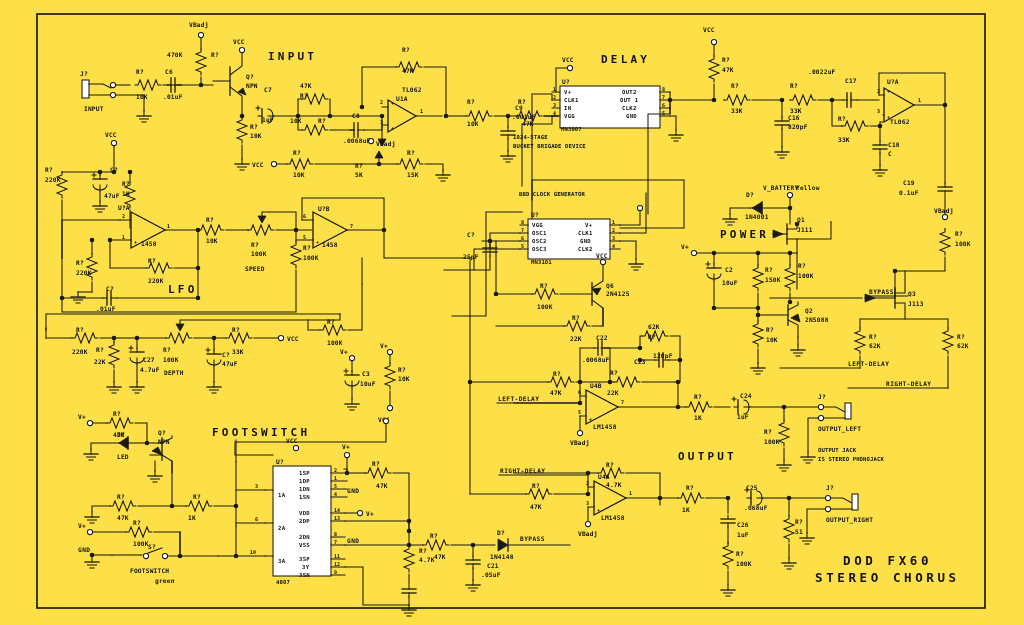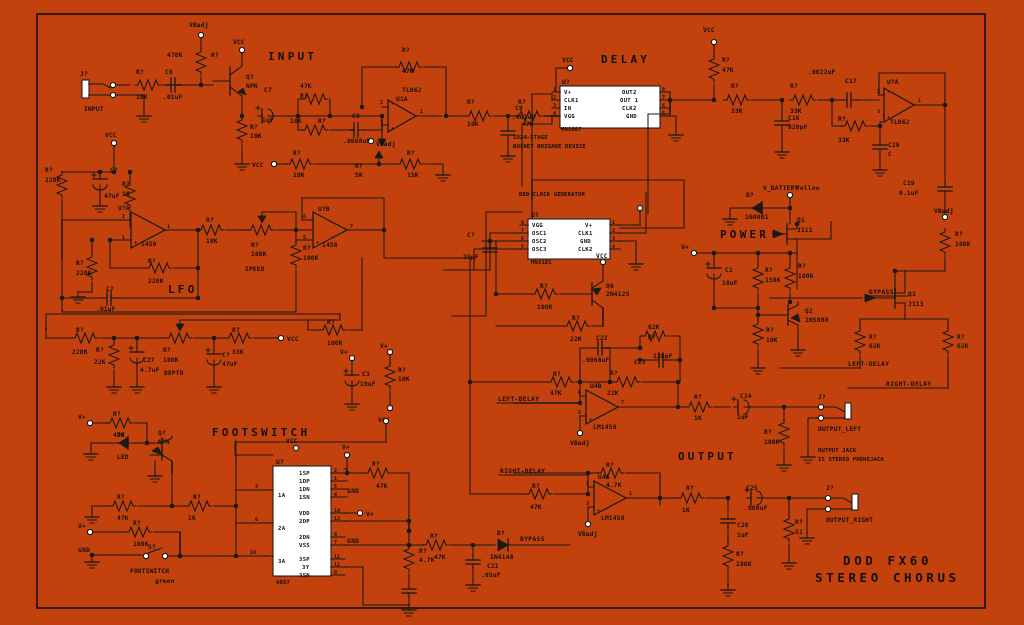--- a/index.html
+++ b/index.html
@@ -1,19 +1,19 @@
 <!DOCTYPE html>
 <html><head>
 <meta charset="utf-8">
 <title>DOD FX60 Stereo Chorus Schematic</title>
 <style>
   html,body{margin:0;padding:0;background:#ffffff;}
   body{width:1024px;height:625px;overflow:hidden;
        font-family:"DejaVu Sans Mono","Liberation Mono",monospace;}
-  #sheet{position:relative;width:1024px;height:625px;background:#c2410c;}
+  #sheet{position:relative;width:1024px;height:625px;background:#fde047;}
   svg#schem{position:absolute;left:0;top:0;width:1024px;height:625px;}
   text{font-family:"DejaVu Sans Mono","Liberation Mono",monospace;
        fill:#111;font-weight:bold;}
   .lbl{font-size:6.2px;letter-spacing:.2px;}
   .lbl2{font-size:5.6px;letter-spacing:.1px;}
   .sect{font-size:11px;letter-spacing:3.2px;font-weight:bold;}
   .title{font-size:12.5px;letter-spacing:3.6px;font-weight:bold;}
   .pin{font-size:5px;}
   .chip{font-size:5.6px;letter-spacing:.3px;}
   .netlbl{font-size:6.2px;letter-spacing:.4px;}

